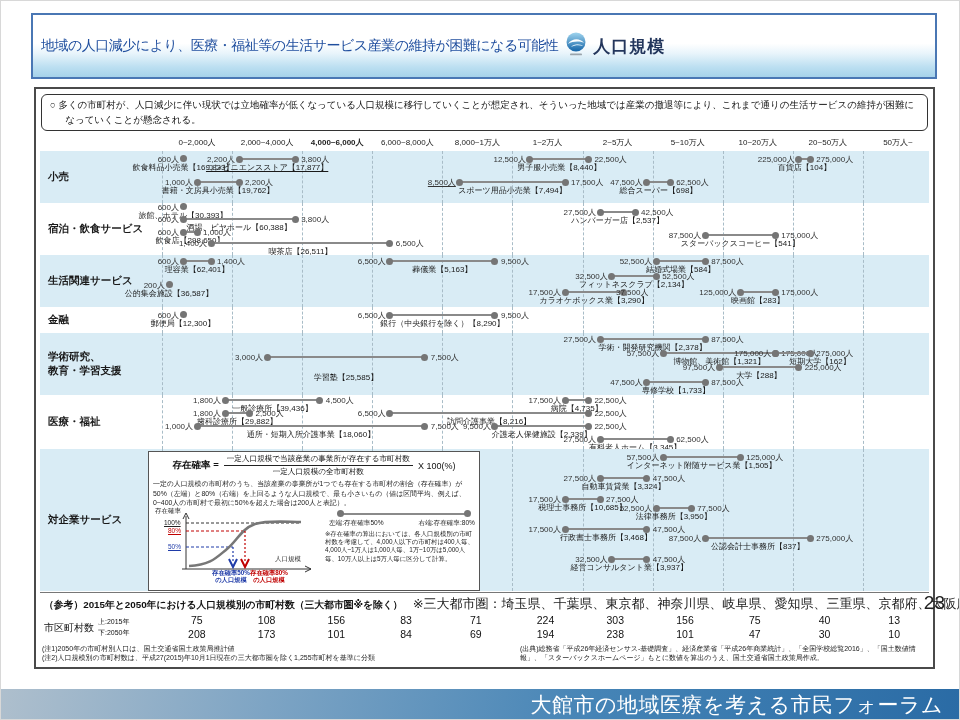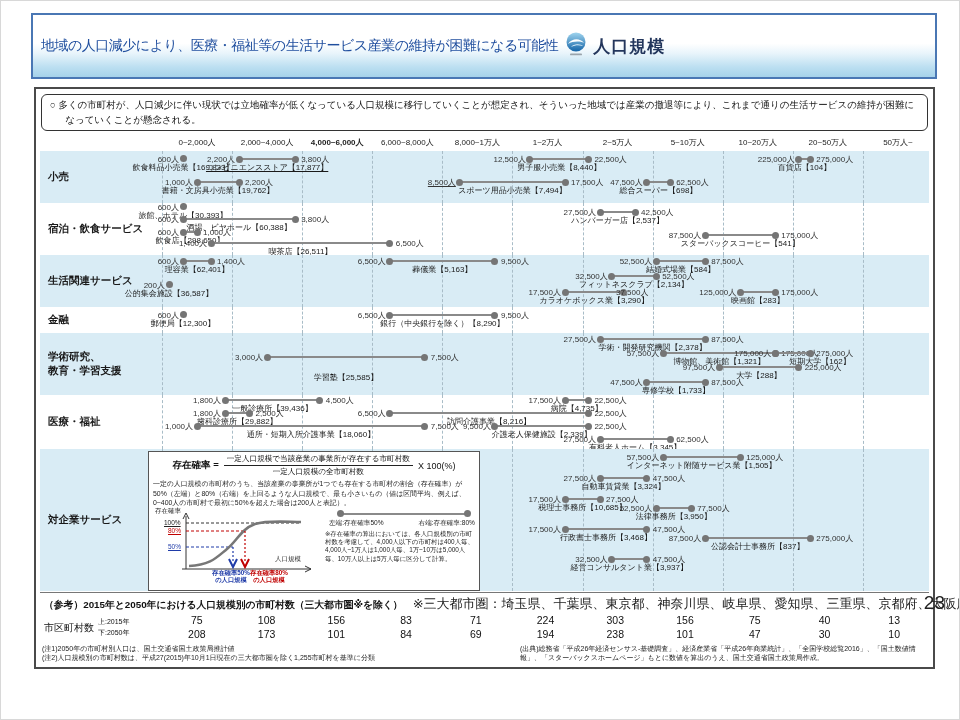--- a/index.html
+++ b/index.html
@@ -524,13 +524,16 @@
       <div class="fn-left" id="fn-left">
           <div class="fn-line">(注1)2050年の市町村別人口は、国土交通省国土政策局推計値</div>
           <div class="fn-line">(注2)人口規模別の市町村数は、平成27(2015)年10月1日現在の三大都市圏を除く1,255市町村を基準に分類</div>
         </div>
       <div class="fn-right">(出典)総務省「平成26年経済センサス-基礎調査」、経済産業省「平成26年商業統計」、「全国学校総覧2016」、「国土数値情報」、「スターバックスホームページ」もとに数値を算出のうえ、国土交通省国土政策局作成。</div>
     </div>
   </div>
 
   <div class="page-number">23</div>
 
+  <div class="footer-bar">
+    <span class="footer-text">大館市の地域医療を考える市民フォーラム</span>
+  </div>
 </div>
 
 </body></html>

